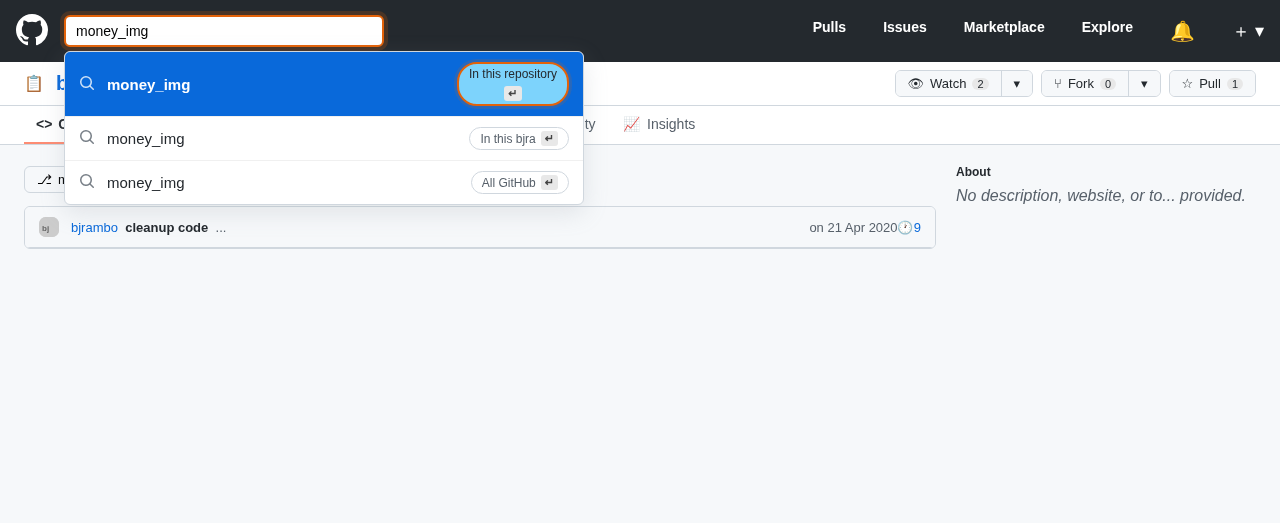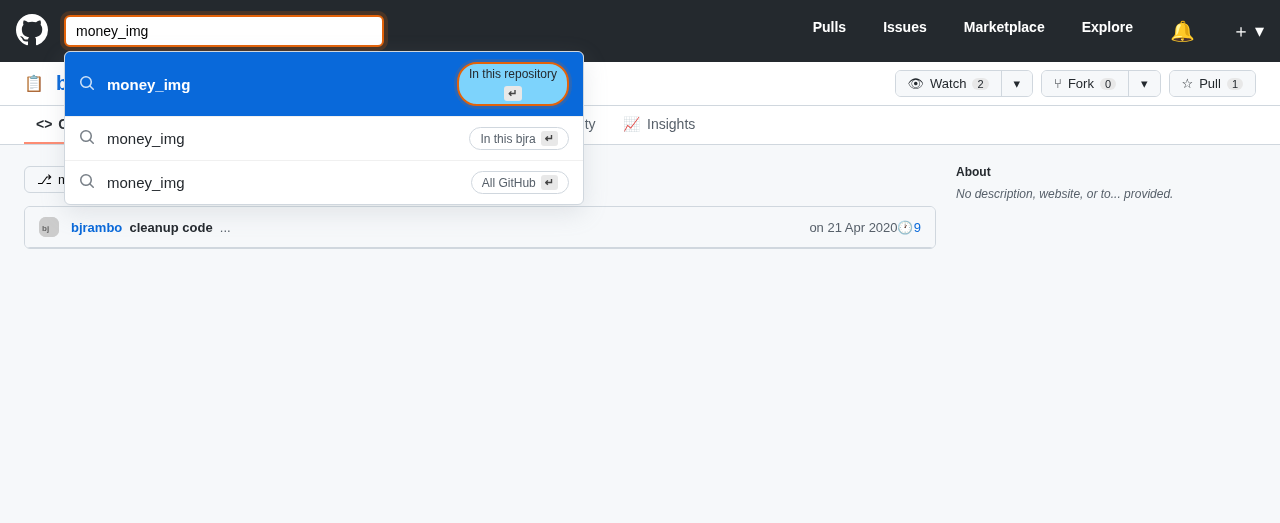--- a/index.html
+++ b/index.html
@@ -226,29 +226,29 @@
     .commit-avatar {
       width: 20px; height: 20px;
       background: #ccc;
       border-radius: 7px;
       display: flex; align-items: center; justify-content: center;
       font-size: 8px;
       font-weight: bold;
       overflow: hidden;
     }
     .commit-text { font-size: 13px; }
-    .commit-text a { color: #0969da; text-decoration: none; font-weight: 700; }
+    .commit-text a { color: #0969da; text-decoration: none; font-weight: 400; }
     .commit-msg { color: #24292e; font-weight: 600; margin-top: 9px; }
     .commit-dots { color: #57606a; }
     .commit-meta { margin-left: auto; color: #57606a; font-size: 13px; display: flex; align-items: center; }
     .history-link { color: #0969da; text-decoration: none; }
 
     
     .about-title { font-size: 12px; font-weight: 700; margin-bottom: 8px; color: #24292e; }
-    .about-desc { color: #57606a; font-style: italic; font-size: 12px; }
+    .about-desc { color: #57606a; font-style: italic; font-size: 16px; }
   </style>
 </head>
 <body>
 
 <div class="header">
   <div class="header-logo">
     <svg viewBox="0 0 16 16" xmlns="http://www.w3.org/2000/svg">
       <path d="M8 0C3.58 0 0 3.58 0 8c0 3.54 2.29 6.53 5.47 7.59.4.07.55-.17.55-.38 0-.19-.01-.82-.01-1.49-2.01.37-2.53-.49-2.69-.94-.09-.23-.48-.94-.82-1.13-.28-.15-.68-.52-.01-.53.63-.01 1.08.58 1.23.82.72 1.21 1.87.87 2.33.66.07-.52.28-.87.51-1.07-1.78-.2-3.64-.89-3.64-3.95 0-.87.31-1.59.82-2.15-.08-.2-.36-1.02.08-2.12 0 0 .67-.21 2.2.82.64-.18 1.32-.27 2-.27.68 0 1.36.09 2 .27 1.53-1.04 2.2-.82 2.2-.82.44 1.1.16 1.92.08 2.12.51.56.82 1.27.82 2.15 0 3.07-1.87 3.75-3.65 3.95.29.25.54.73.54 1.48 0 1.07-.01 1.93-.01 2.2 0 .21.15.46.55.38A8.013 8.013 0 0016 8c0-4.42-3.58-8-8-8z"></path>
     </svg>
   </div>

